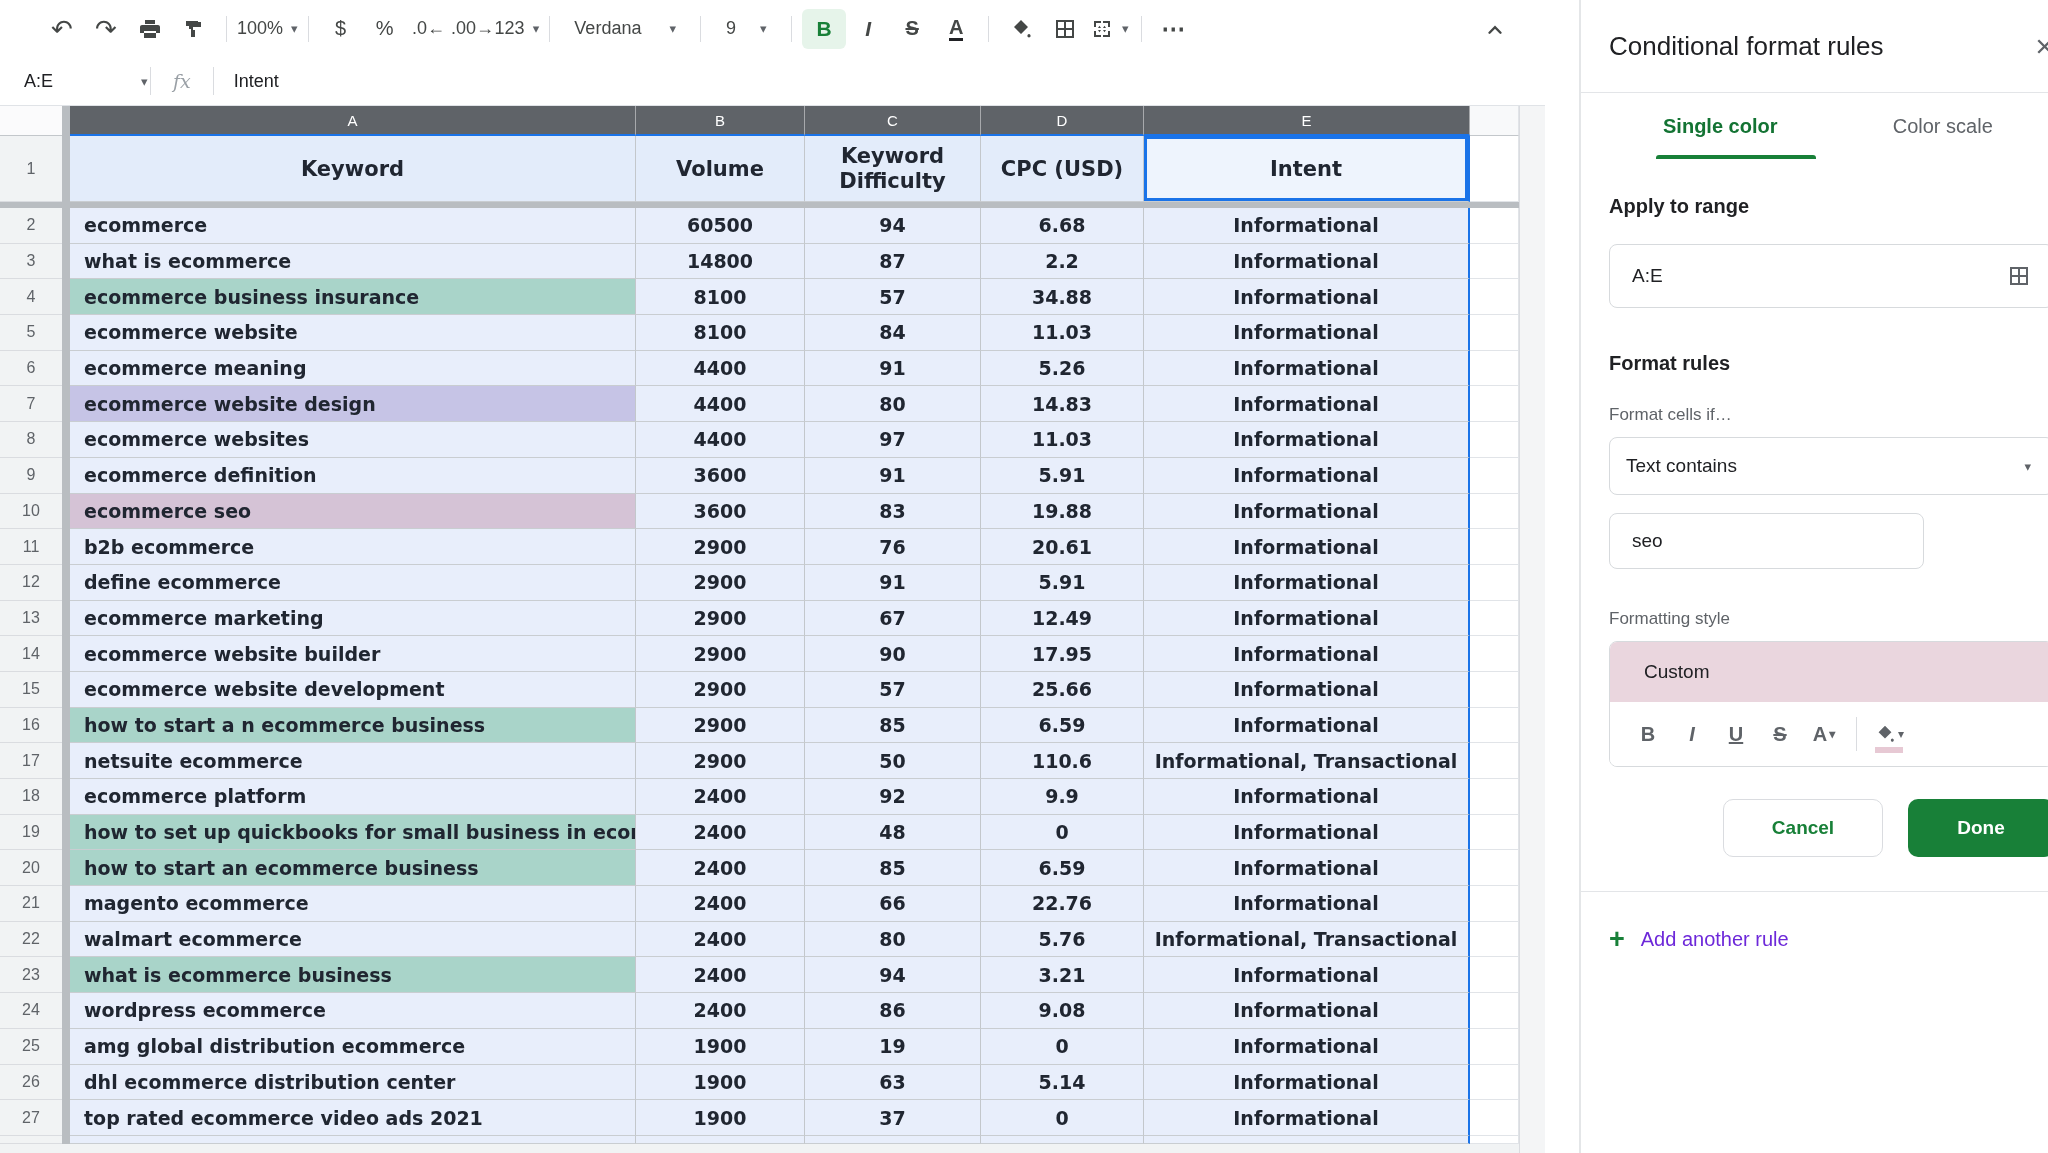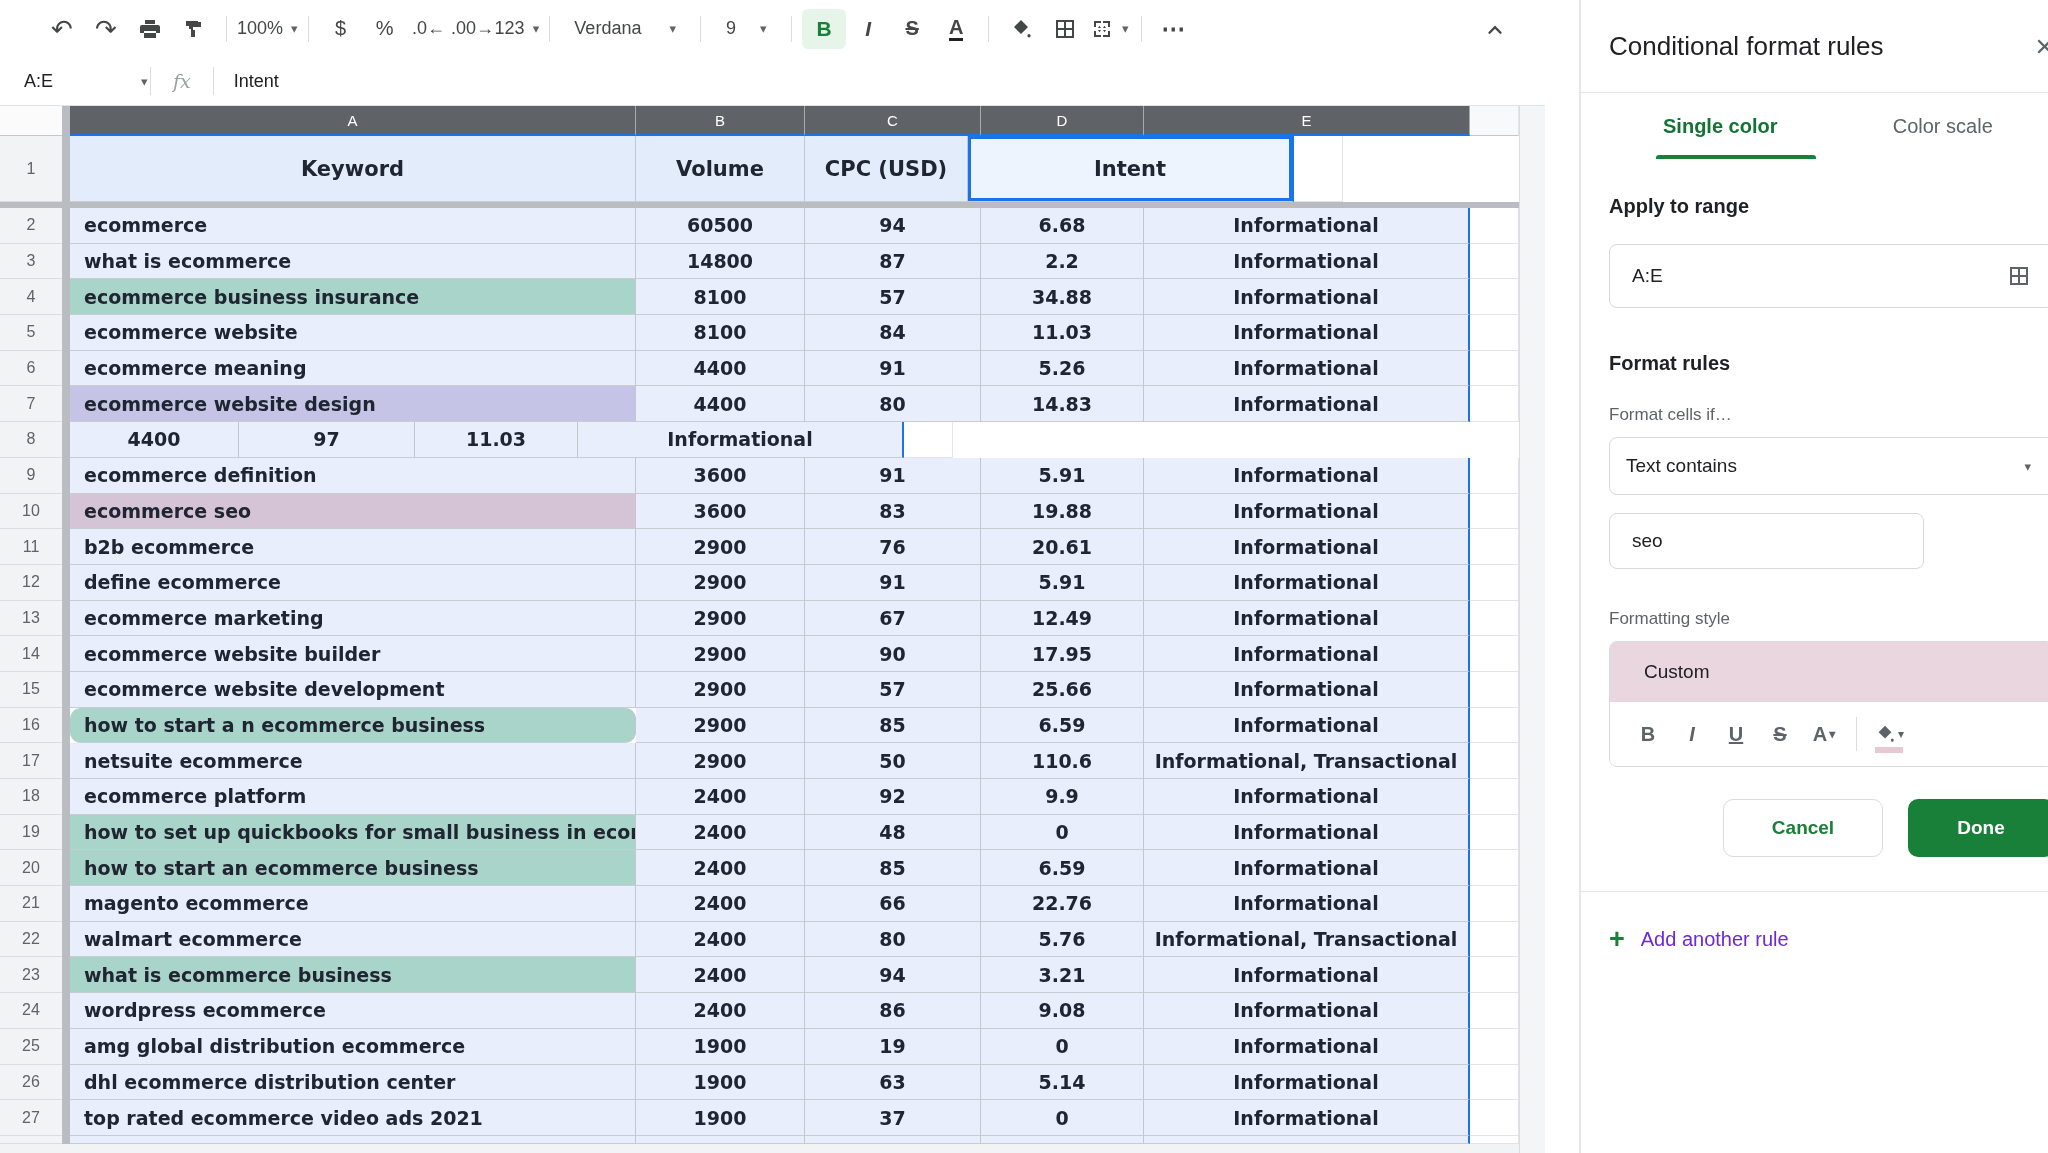--- a/index.html
+++ b/index.html
@@ -233,20 +233,21 @@
         <div class="cell colhdr w-c">C</div>
         <div class="cell colhdr w-d">D</div>
         <div class="cell colhdr w-e">E</div>
         <div class="cell w-f fhdr"></div>
       </div>
       <div class="srow" id="row1">
         <div class="cell w-rh rowhdr">1</div>
         <div class="cell w-div graydiv"></div>
         <div class="cell hcell w-a">Keyword</div>
         <div class="cell hcell w-b">Volume</div>
+        <div class="cell hcell wrap w-c">Keyword Difficulty</div>
         <div class="cell hcell w-d">CPC (USD)</div>
         <div class="cell hcell w-e" id="cell-e1">Intent</div>
         <div class="cell w-f fcell"></div>
       </div>
       <div id="frozen-divider"></div>
       <div class="srow drow">
         <div class="cell w-rh rowhdr">2</div>
         <div class="cell w-div graydiv"></div>
         <div class="cell dcell kwcell w-a">ecommerce</div>
         <div class="cell dcell numcell w-b">60500</div>
@@ -301,20 +302,21 @@
         <div class="cell dcell kwcell w-a" style="background: rgb(198, 196, 230);">ecommerce website design</div>
         <div class="cell dcell numcell w-b">4400</div>
         <div class="cell dcell numcell w-c">80</div>
         <div class="cell dcell numcell w-d">14.83</div>
         <div class="cell dcell numcell w-e ecell">Informational</div>
         <div class="cell w-f fcell"></div>
       </div>
       <div class="srow drow">
         <div class="cell w-rh rowhdr">8</div>
         <div class="cell w-div graydiv"></div>
+        <div class="cell dcell kwcell w-a">ecommerce websites</div>
         <div class="cell dcell numcell w-b">4400</div>
         <div class="cell dcell numcell w-c">97</div>
         <div class="cell dcell numcell w-d">11.03</div>
         <div class="cell dcell numcell w-e ecell">Informational</div>
         <div class="cell w-f fcell"></div>
       </div>
       <div class="srow drow">
         <div class="cell w-rh rowhdr">9</div>
         <div class="cell w-div graydiv"></div>
         <div class="cell dcell kwcell w-a">ecommerce definition</div>
@@ -380,21 +382,21 @@
         <div class="cell dcell kwcell w-a">ecommerce website development</div>
         <div class="cell dcell numcell w-b">2900</div>
         <div class="cell dcell numcell w-c">57</div>
         <div class="cell dcell numcell w-d">25.66</div>
         <div class="cell dcell numcell w-e ecell">Informational</div>
         <div class="cell w-f fcell"></div>
       </div>
       <div class="srow drow">
         <div class="cell w-rh rowhdr">16</div>
         <div class="cell w-div graydiv"></div>
-        <div class="cell dcell kwcell w-a" style="background: rgb(169, 212, 201); border-radius: 11px;">how to start a n ecommerce business</div>
+        <div class="cell dcell kwcell w-a" style="background: rgb(169, 212, 201);">how to start a n ecommerce business</div>
         <div class="cell dcell numcell w-b">2900</div>
         <div class="cell dcell numcell w-c">85</div>
         <div class="cell dcell numcell w-d">6.59</div>
         <div class="cell dcell numcell w-e ecell">Informational</div>
         <div class="cell w-f fcell"></div>
       </div>
       <div class="srow drow">
         <div class="cell w-rh rowhdr">17</div>
         <div class="cell w-div graydiv"></div>
         <div class="cell dcell kwcell w-a">netsuite ecommerce</div>

